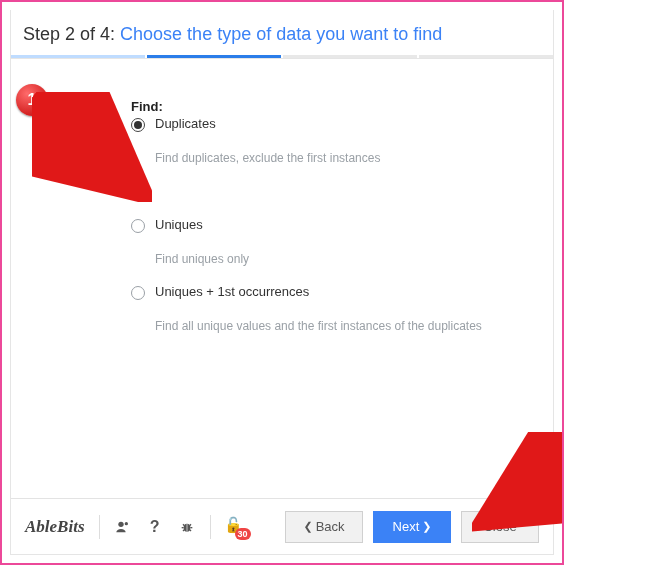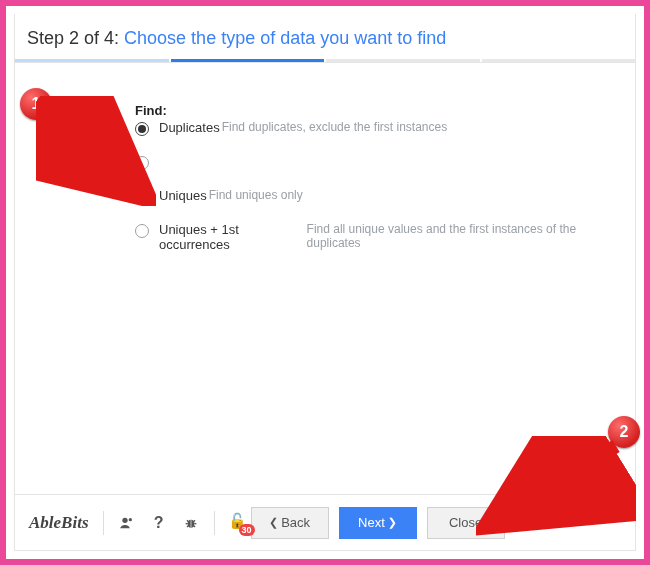--- a/index.html
+++ b/index.html
@@ -1,36 +1,36 @@
 <!DOCTYPE html>
 <html><head>
 <meta charset="utf-8">
 <style>
   *{box-sizing:border-box;margin:0;padding:0}
   html,body{width:650px;height:565px;font-family:Arial,Helvetica,sans-serif;background:#fff}
-  .frame{width:650px;height:565px;border:6px solid #ec4899;position:relative;background:#fff;overflow:hidden}
+  .frame{width:564px;height:565px;border:2px solid #ec4899;position:relative;background:#fff;overflow:hidden}
   .inner{position:absolute;top:8px;left:8px;right:8px;bottom:8px;border:1px solid #e5e5e5;border-top:none;background:#fff}
   .step-header{padding:14px 12px 10px 12px;font-size:18px}
   .step-prefix{color:#333}
   .step-title{color:#3b82f6}
   .progress{display:flex;height:4px;border-bottom:1px solid #e5e5e5;gap:2px}
   .seg{flex:1;height:3px;background:#e8e8e8}
   .seg.done{background:#bfdcff}
   .seg.active{background:#2b7de9}
   .body{padding:40px 20px 20px 120px}
   .find-label{font-size:13px;font-weight:bold;color:#222;margin-bottom:2px}
   .options{display:flex;flex-direction:column;gap:18px}
   .opt{display:flex;align-items:flex-start;gap:10px;cursor:pointer}
   .radio{width:14px;height:14px;border:1px solid #9aa0a6;border-radius:50%;margin-top:2px;position:relative;flex:0 0 14px;background:#fff}
   .radio.selected{border-color:#444}
   .radio.selected::after{content:"";position:absolute;top:2px;left:2px;width:8px;height:8px;border-radius:50%;background:#333}
-  .opt-text{display:flex;flex-direction:row;gap:2px}
+  .opt-text{display:flex;flex-direction:column;gap:20px}
   .opt-title{font-size:13px;color:#333}
   .opt-desc{font-size:12px;color:#9aa0a6}
-  .footer{position:absolute;left:0;right:0;bottom:0;height:56px;border-top:1px solid #e3e3e3;display:flex;align-items:center;padding:0 14px;}
+  .footer{position:absolute;left:0;right:0;bottom:0;height:56px;border-top:1px solid #e3e3e3;display:flex;align-items:center;padding:0 14px;justify-content:space-between}
   .foot-left{display:flex;align-items:center;gap:14px}
   .logo{font-family:Georgia,'Times New Roman',serif;font-weight:bold;font-style:italic;font-size:17px;color:#444}
   .vdiv{width:1px;height:24px;background:#ddd}
   .ficon{width:18px;height:18px;color:#555;display:flex;align-items:center;justify-content:center}
   .badge-wrap{position:relative;width:22px;height:22px}
   .badge-wrap .lock{font-size:15px;color:#555}
   .badge{position:absolute;right:-4px;bottom:-2px;background:#ef4444;color:#fff;border-radius:8px;font-size:9px;padding:0 3px;line-height:12px;font-weight:bold}
   .foot-right{display:flex;gap:10px}
   .btn{height:32px;min-width:78px;padding:0 14px;font-size:13px;border:1px solid #d0d0d0;background:#f1f1f1;color:#555;display:flex;align-items:center;justify-content:center;cursor:pointer}
   .btn.primary{background:#3b82f6;border-color:#3b82f6;color:#ffffff;font-weight:500}

